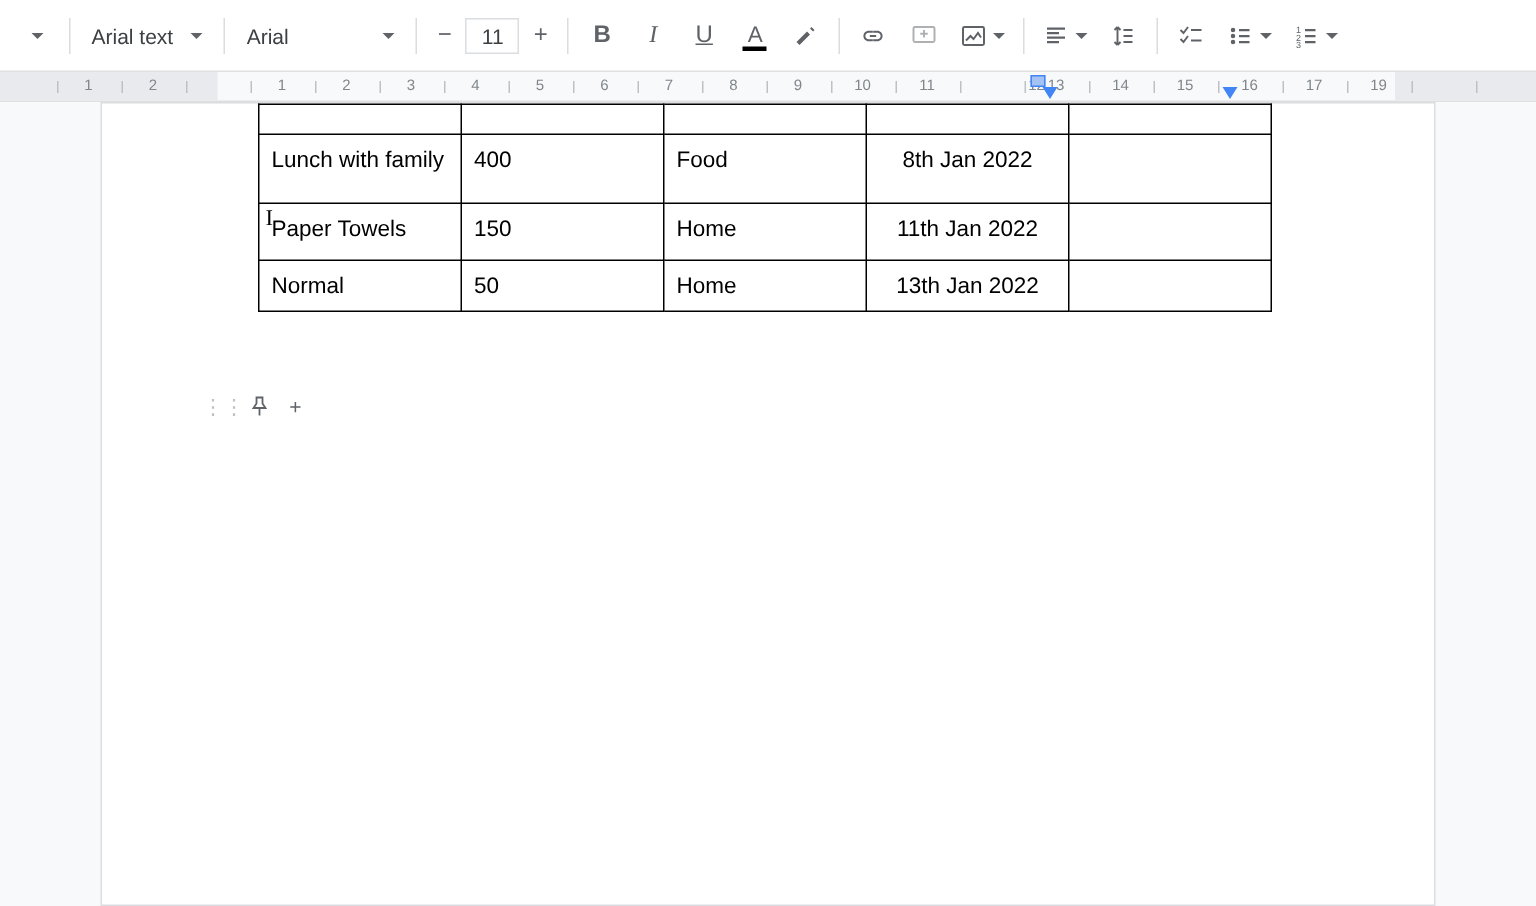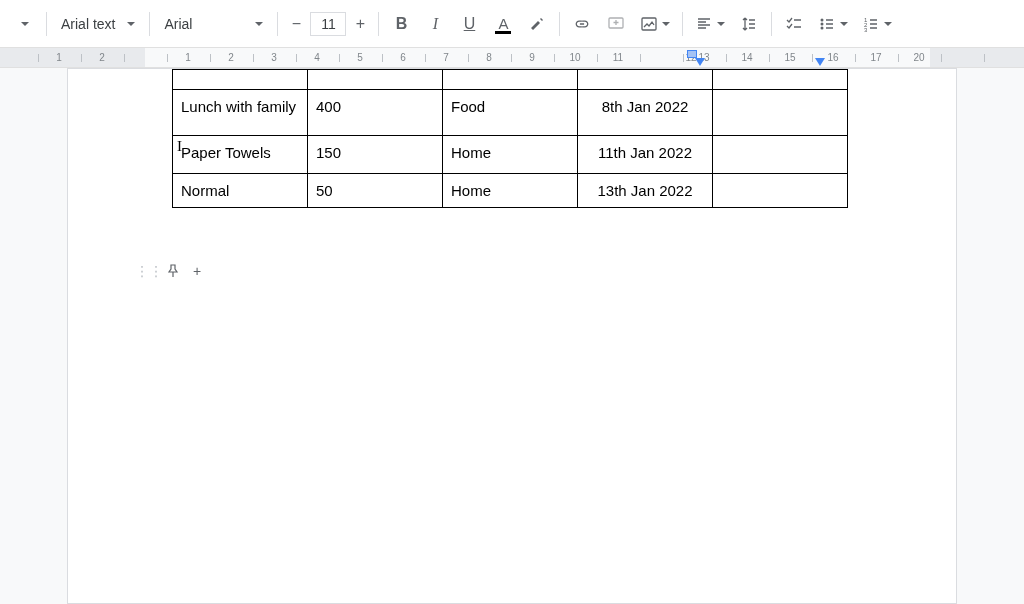--- a/index.html
+++ b/index.html
@@ -325,21 +325,21 @@
       <span class="ruler-num" style="left: 489px;">8</span>
       <span class="ruler-num" style="left: 532px;">9</span>
       <span class="ruler-num" style="left: 575px;">10</span>
       <span class="ruler-num" style="left: 618px;">11</span>
       <span class="ruler-num" style="left: 691px;">12</span>
       <span class="ruler-num" style="left: 704px;">13</span>
       <span class="ruler-num" style="left: 747px;">14</span>
       <span class="ruler-num" style="left: 790px;">15</span>
       <span class="ruler-num" style="left: 833px;">16</span>
       <span class="ruler-num" style="left: 876px;">17</span>
-      <span class="ruler-num" style="left: 919px;">20</span>
+      <span class="ruler-num" style="left: 919px;">19</span>
       <div class="ruler-tick-med" style="left: 37.5px;"></div>
       <div class="ruler-tick-med" style="left: 80.5px;"></div>
       <div class="ruler-tick-med" style="left: 123.5px;"></div>
       <div class="ruler-tick-med" style="left: 166.5px;"></div>
       <div class="ruler-tick-med" style="left: 209.5px;"></div>
       <div class="ruler-tick-med" style="left: 252.5px;"></div>
       <div class="ruler-tick-med" style="left: 295.5px;"></div>
       <div class="ruler-tick-med" style="left: 338.5px;"></div>
       <div class="ruler-tick-med" style="left: 381.5px;"></div>
       <div class="ruler-tick-med" style="left: 424.5px;"></div>

